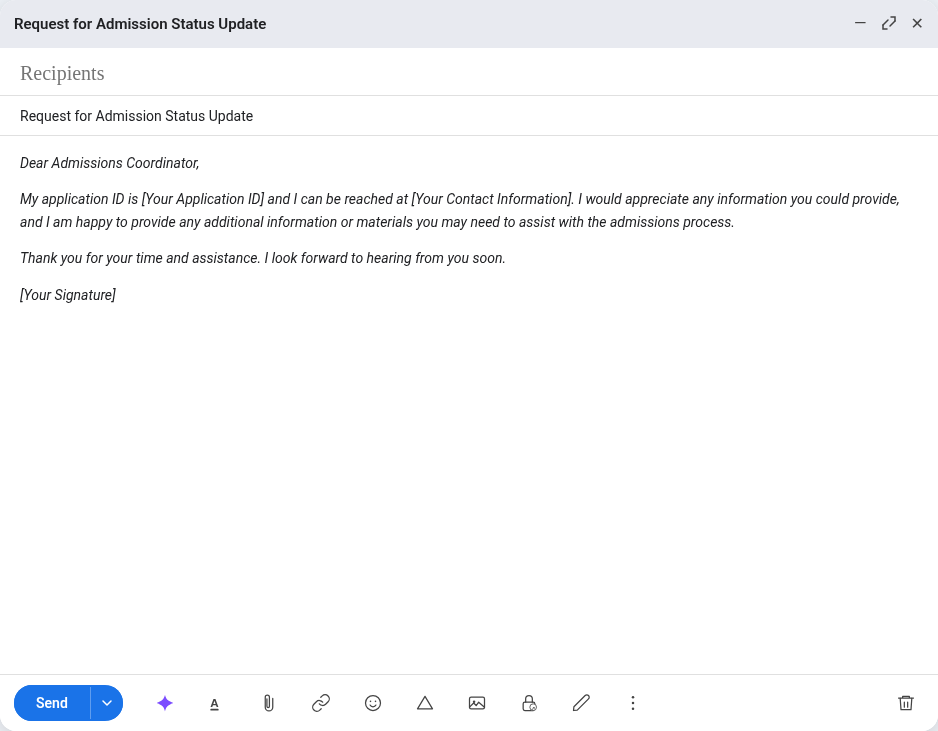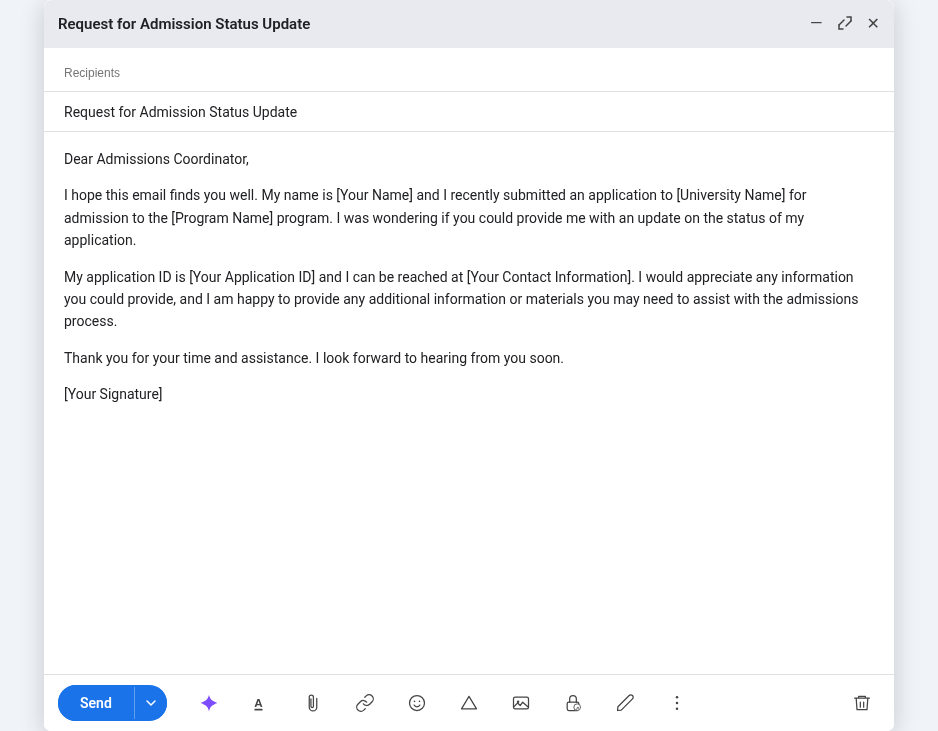--- a/index.html
+++ b/index.html
@@ -6,24 +6,24 @@
     body {
       font-family: 'Google Sans', Roboto, Arial, sans-serif;
       background: #f0f4f9;
       display: flex;
       align-items: center;
       justify-content: center;
       min-height: 100vh;
     }
 
     .compose-window {
-      width: 850px;
+      width: 938px;
       min-height: 731px;
       background: #fff;
-      border-radius: 7px;
+      border-radius: 16px;
       box-shadow: 0 4px 24px rgba(0,0,0,0.18);
       display: flex;
       flex-direction: column;
       overflow: hidden;
     }
 
     .title-bar {
       background: #e8eaf0;
       padding: 0 14px;
       height: 48px;
@@ -56,24 +56,24 @@
     .recipients-row {
       padding: 14px 20px 10px 20px;
       border-bottom: 1px solid #e0e0e0;
       flex-shrink: 0;
     }
 
     .recipients-input {
       width: 100%;
       border: none;
       outline: none;
-      font-size: 12px;
+      font-size: 20px;
       color: #0369a1;
       background: transparent;
-      font-family: Liberation Sans, sans-serif;
+      font-family: Liberation Serif, serif;
     }
 
     .subject-row {
       padding: 10px 20px;
       border-bottom: 1px solid #e0e0e0;
       flex-shrink: 0;
     }
 
     .subject-input {
       width: 100%;
@@ -83,20 +83,21 @@
       color: #202124;
       background: transparent;
       font-family: inherit;
       font-weight: 400;
     }
 
     .body-area {
       flex: 1;
       padding: 16px 20px 12px 20px;
       overflow-y: auto;
+      font-style: italic;
     }
 
     .body-text {
       font-size: 14px;
       color: #202124;
       line-height: 1.6;
       outline: none;
     }
 
     .body-text p {
@@ -212,21 +213,20 @@
     <input class="recipients-input" type="text" placeholder="Recipients" style="">
   </div>
 
   <div class="subject-row">
     <input class="subject-input" type="text" value="Request for Admission Status Update" style="">
   </div>
 
   <div class="body-area">
     <div class="body-text" contenteditable="true" style="">
         <p>Dear Admissions Coordinator,</p>
-        <p>I hope this email finds you well. My name is [Your Name] and I recently submitted an application to [University Name] for admission to the [Program Name] program. I was wondering if you could provide me with an update on the status of my application.</p>
         <p>My application ID is [Your Application ID] and I can be reached at [Your Contact Information]. I would appreciate any information you could provide, and I am happy to provide any additional information or materials you may need to assist with the admissions process.</p>
         <p>Thank you for your time and assistance. I look forward to hearing from you soon.</p>
         <p>[Your Signature]</p>
       </div>
   </div>
 
   <div class="toolbar">
 
     <div class="send-btn-group">
       <button class="send-btn">Send</button>

